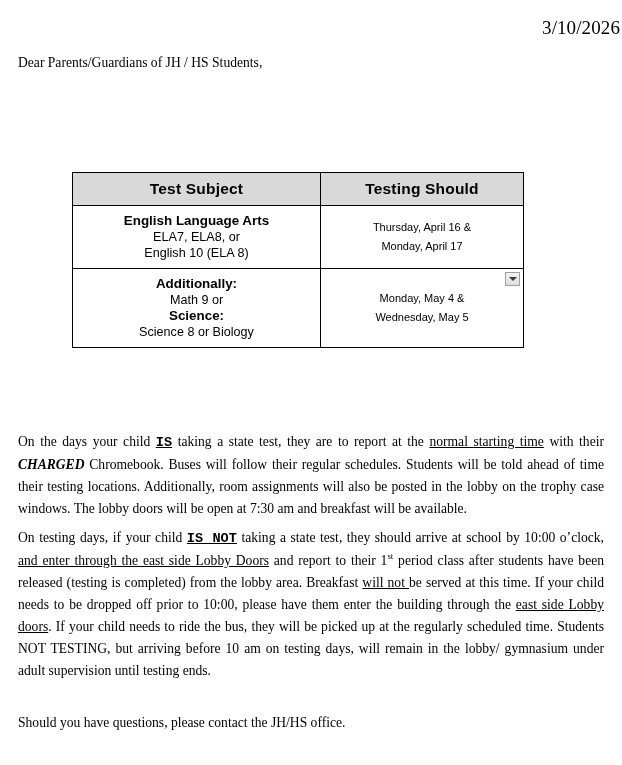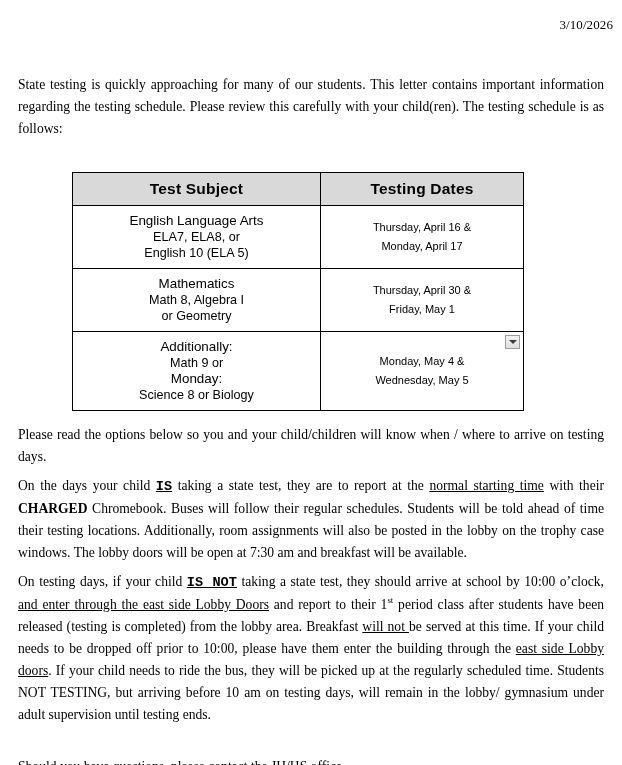--- a/index.html
+++ b/index.html
@@ -21,22 +21,22 @@
     width: 622px;
     height: 765px;
     box-sizing: border-box;
     padding: 0;
   }
 
   
   .doc-date {
     position: absolute;
     top: 17px;
-    right: 9px;
-    font-size: 13px;
+    right: 2px;
+    font-size: 19px;
     line-height: 1.2;
     letter-spacing: 0.1px;
     margin-left: 41px;
   }
 
   
   .body-wrap {
     position: absolute;
     left: 18px;
     top: 52px;
@@ -53,21 +53,21 @@
   p.salutation {
     margin: 0 0 0 0;
     font-size: 13.6px;
     line-height: 22px;
     text-align: left;
   }
   .gap-lg { height: 22px; }
   .gap-sm { height: 7px; }
   .gap-xl { height: 30px; }
 
-  b.b { font-weight: bold; }
+  b.b { font-weight: bold; font-style: italic; }
   u.u { text-decoration: underline; }
   .bu { font-weight: bold; text-decoration: underline; font-family: Liberation Mono, monospace; }
   sup.sup { font-size: 0.65em; vertical-align: super; line-height: 0; }
 
   
   .table-wrap {
     position: absolute;
     left: 72px;
     top: 172px;
     width: 451px;
@@ -95,21 +95,21 @@
     padding-bottom: 6px;
     letter-spacing: 0.2px;
   }
   td.subj {
     font-size: 12.6px;
     line-height: 16px;
     padding-top: 8px;
     padding-bottom: 8px;
   }
   td.subj .strong {
-    font-weight: normal;
+    font-weight: bold;
     font-size: 13.4px;
     margin-top: 12px;
   }
   td.dates {
     font-size: 11px;
     line-height: 19px;
     position: relative;
   }
 
   
@@ -144,81 +144,69 @@
   }
 </style>
 </head>
 <body>
 
 <div class="page">
 
   <div class="doc-date">3/10/2026</div>
 
   <div class="body-wrap">
+    <p class="salutation">Dear Parents/Guardians of JH / HS Students,</p>
     <div class="gap-lg"></div>
-    <p class="para">State testing is quickly approaching for many of our students.  This letter contains  important information regarding the testing schedule.  Please review this carefully with your child(ren).  The testing schedule is as follows:</p>
   </div>
 
   <div class="table-wrap">
     <table class="schedule">
       <colgroup>
         <col class="c1">
         <col class="c2">
       </colgroup>
       <thead>
         <tr>
           <th class="hdr">Test Subject</th>
-          <th class="hdr">Testing Dates</th>
+          <th class="hdr">Testing Should</th>
         </tr>
       </thead>
       <tbody>
         <tr>
           <td class="subj">
             <span class="strong">English Language Arts</span><br>
             <span>ELA7, ELA8, or</span><br>
-            <span>English 10 (ELA 5)</span>
+            <span>English 10 (ELA 8)</span>
           </td>
           <td class="dates">
             <span>Thursday, April 16 &amp;</span><br>
             <span>Monday, April 17</span>
-          </td>
-        </tr>
-        <tr>
-          <td class="subj">
-            <span class="strong">Mathematics</span><br>
-            <span>Math 8, Algebra I</span><br>
-            <span>or Geometry</span>
-          </td>
-          <td class="dates">
-            <span>Thursday, April 30  &amp;</span><br>
-            <span>Friday, May 1</span>
           </td>
         </tr>
         <tr>
           <td class="subj">
             <span class="strong">Additionally:</span><br>
             <span>Math 9 or</span><br>
-            <span class="strong">Monday:</span><br>
+            <span class="strong">Science:</span><br>
             <span>Science 8 or Biology</span>
           </td>
           <td class="dates">
             <div class="mini-dropdown">
               <span class="tri"></span>
             </div>
             <span>Monday, May 4 &amp;</span><br>
             <span>Wednesday, May 5</span>
           </td>
         </tr>
       </tbody>
     </table>
   </div>
 
   <div class="lower-wrap">
 
-    <p class="para">Please read the options below so you and your child/children will know when / where to arrive on testing days.</p>
 
     <div class="gap-sm"></div>
 
     <p class="para"><span>On the days your child </span><span class="bu">IS</span><span> taking a state test, they are to report at the </span><u class="u">normal starting time</u><span> with their </span><b class="b">CHARGED</b><span> Chromebook. Buses will follow their regular schedules. Students will be told ahead of time their testing locations. Additionally, room assignments will also be posted in the lobby on the trophy case windows. The lobby doors will be open at 7:30 am and breakfast will be available.</span></p>
 
     <div class="gap-sm"></div>
 
     <p class="para"><span>On testing days, if your child </span><span class="bu">IS NOT</span><span> taking a state test, they should arrive at school by 10:00 o’clock, </span><u class="u">and enter through the east side  Lobby Doors</u><span> and report to their 1</span><sup class="sup">st</sup><span> period class after students have been released (testing is completed) from the lobby area.  Breakfast </span><u class="u">will not </u><span>be served at this time. If your child needs to be dropped off prior to 10:00, please have them enter the building through the </span><u class="u">east side Lobby doors</u><span>. If your child needs to ride the bus, they will be picked up at the regularly scheduled time. Students NOT TESTING, but arriving before 10 am on testing days, will remain in the lobby/ gymnasium under adult supervision until testing ends.</span></p>
 
     <div class="gap-xl"></div>

